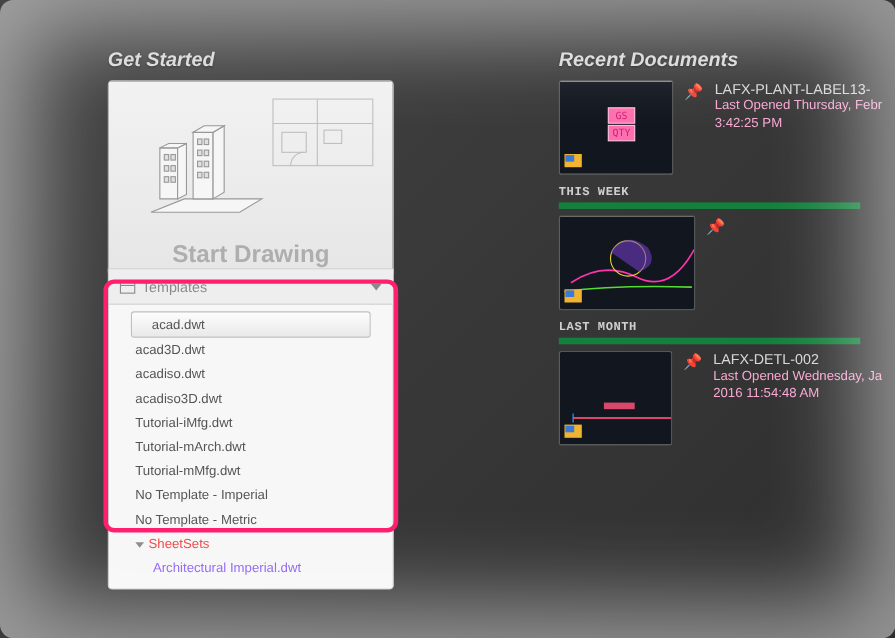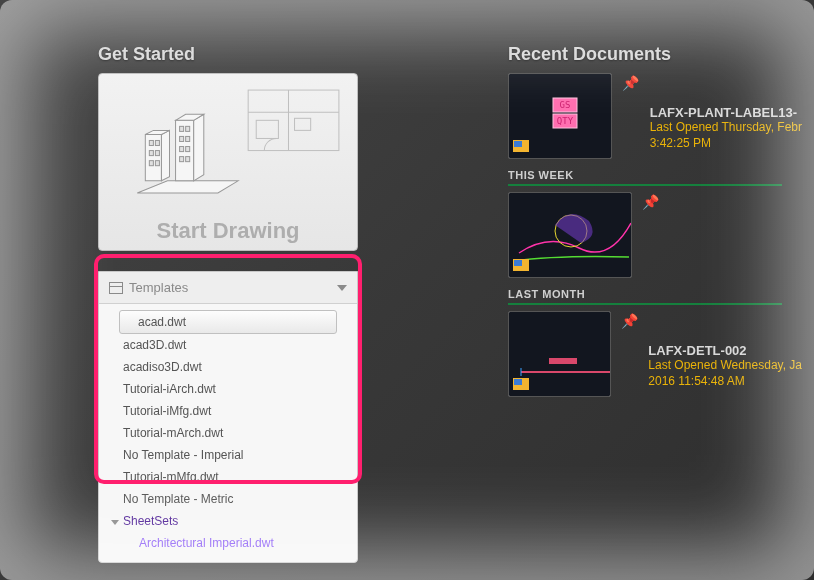--- a/index.html
+++ b/index.html
@@ -30,20 +30,21 @@
     left: 98px;
     top: 44px;
     width: 260px;
   }
   .section-title {
     color: #d8d8d8;
     font-size: 18px;
     font-weight: 600;
     margin-bottom: 8px;
     text-shadow: 0 1px 2px rgba(0,0,0,0.5);
+    font-style: italic;
   }
   .start-tile {
     width: 260px;
     height: 178px;
     background: linear-gradient(#f2f2f2, #e6e6e6);
     border: 1px solid #bdbdbd;
     border-radius: 4px;
     position: relative;
     overflow: hidden;
     cursor: pointer;
@@ -70,21 +71,21 @@
     width: 268px;
     height: 230px;
     border: 4px solid #ff1f6e;
     border-radius: 10px;
     pointer-events: none;
     z-index: 5;
   }
   .templates-panel {
     position: absolute;
     left: 98px;
-    top: 271px;
+    top: 244px;
     width: 260px;
     background: #f7f7f7;
     border: 1px solid #c8c8c8;
     border-radius: 0 0 4px 4px;
     padding-bottom: 2px;
   }
   .templates-header {
     height: 32px;
     display: flex;
     align-items: center;
@@ -112,22 +113,21 @@
     cursor: pointer;
   }
   .tmpl-list li.selected {
     margin: 0 20px;
     border: 1px solid #c0c0c0;
     border-radius: 3px;
     background: linear-gradient(#fdfdfd, #e9e9e9);
     padding: 4px 18px;
   }
   .tmpl-list li.group {
-    color: #4c1d95;
-    padding-left: 12px;
+    color: #ef4444;
     font-weight: 500;
     cursor: default;
   }
   .tmpl-list li.indent {
     padding-left: 40px;
     color: #8b5cf6;
   }
   .arrow-down {
     width: 0; height: 0;
     border-left: 5px solid transparent;
@@ -185,39 +185,39 @@
   .pin {
     color: #bfbfbf;
     font-size: 14px;
     margin-top: 2px;
   }
   .doc-meta {
     color: #d8d8d8;
     font-size: 13px;
   }
   .doc-name {
-    font-weight: 700;
+    font-weight: 400;
     white-space: nowrap;
-    margin-top: 32px;
   }
   .doc-sub {
-    color: #eab308;
+    color: #f9a8d4;
     font-size: 12px;
     line-height: 1.3;
     white-space: nowrap;
   }
   .group-label {
     font-size: 11px;
     font-weight: 700;
     color: #cfcfcf;
     letter-spacing: 0.5px;
-    border-bottom: 2px solid #15803d;
+    border-bottom: 6px solid #15803d;
     padding-bottom: 3px;
     margin-top: 0;
     margin-right: 20px;
+    font-family: Liberation Mono, monospace;
   }
 </style>
 </head>
 <body>
 
 <div class="app-bg"></div>
 
 <div class="get-started">
   <div class="section-title">Get Started</div>
   <div class="start-tile">
@@ -267,26 +267,26 @@
   <div class="templates-header">
     <div class="left">
       <span class="templates-icon"></span>
       <span>Templates</span>
     </div>
     <span class="arrow-down"></span>
   </div>
   <ul class="tmpl-list">
     <li class="selected">acad.dwt</li>
     <li>acad3D.dwt</li>
+    <li>acadiso.dwt</li>
     <li>acadiso3D.dwt</li>
-    <li>Tutorial-iArch.dwt</li>
     <li>Tutorial-iMfg.dwt</li>
     <li>Tutorial-mArch.dwt</li>
+    <li>Tutorial-mMfg.dwt</li>
     <li>No Template - Imperial</li>
-    <li>Tutorial-mMfg.dwt</li>
     <li>No Template - Metric</li>
     <li class="group"><span class="arrow-down small"></span><span>SheetSets</span></li>
     <li class="indent">Architectural Imperial.dwt</li>
   </ul>
 </div>
 
 <div class="highlight-box"></div>
 
 <div class="recent">
   <div class="section-title">Recent Documents</div>

